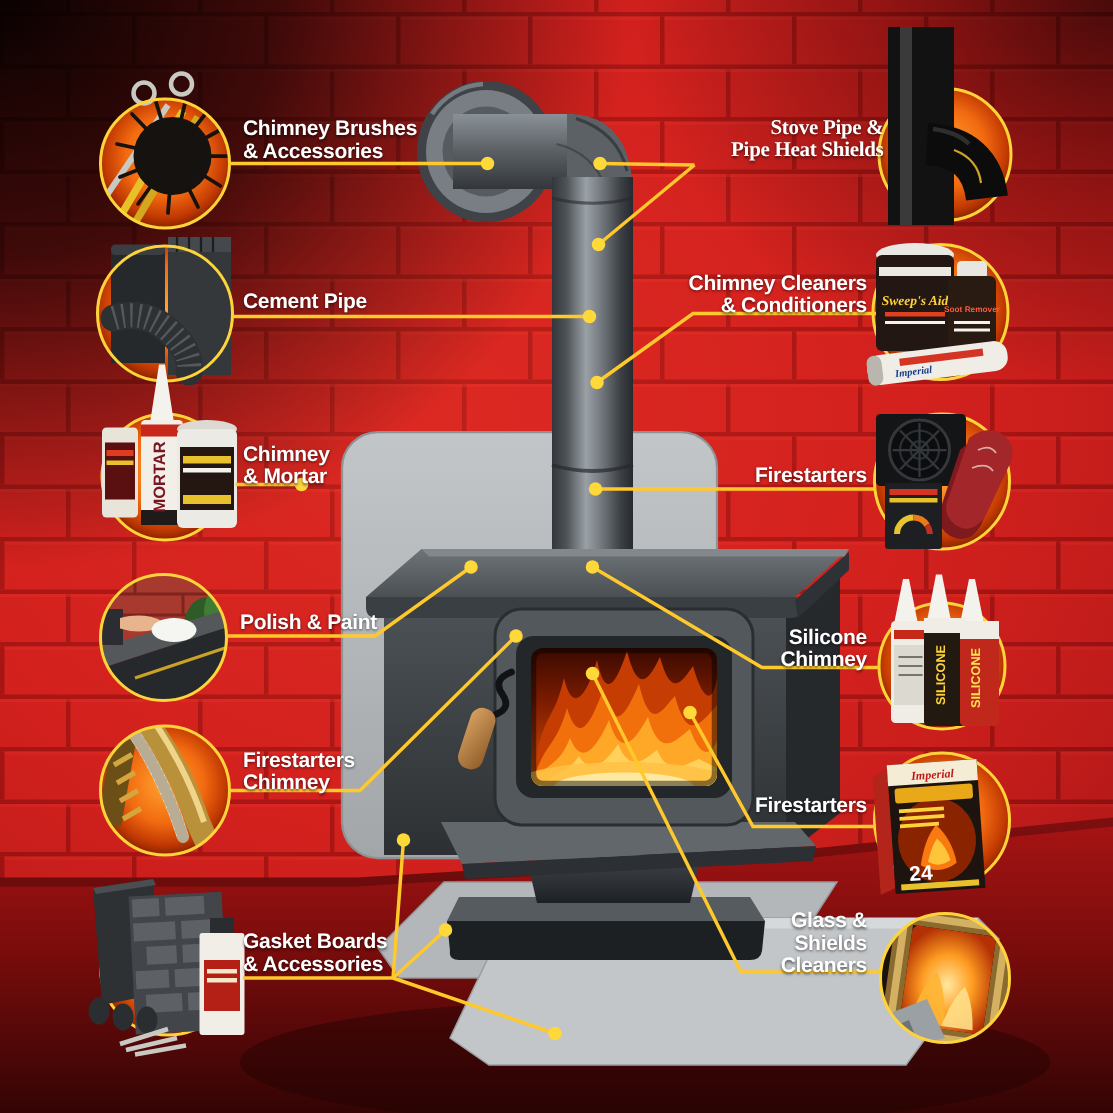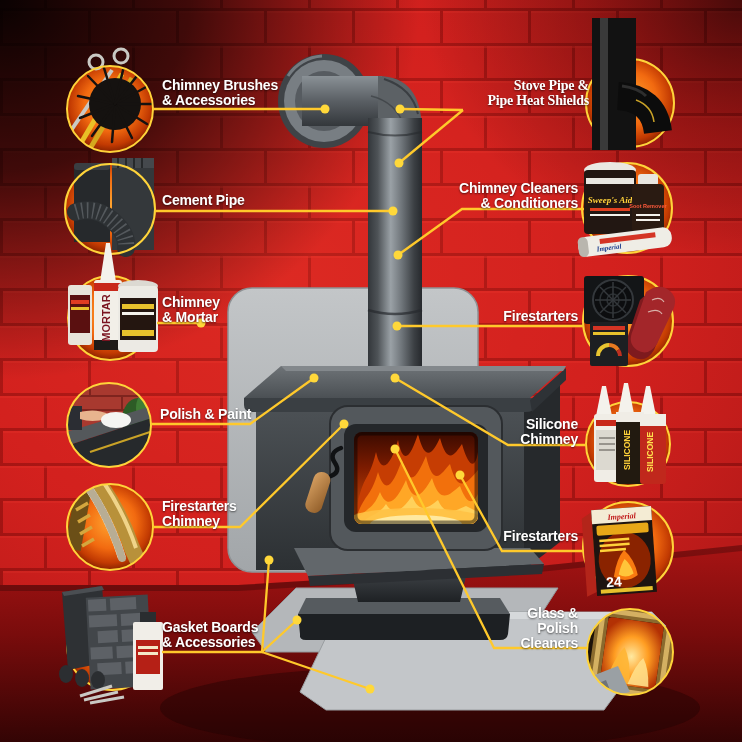--- a/index.html
+++ b/index.html
@@ -514,16 +514,16 @@
 </div>
 <div class="callout-label right" style="right:164px;top:417px;">
   <div>Silicone</div>
   <div>Chimney</div>
 </div>
 <div class="callout-label right" style="right:164px;top:529px;text-align:center;">
   <div>Firestarters</div>
 </div>
 <div class="callout-label right" style="right:164px;top:606px;">
   <div>Glass &amp;</div>
-  <div>Polish</div>
+  <div>Shields</div>
   <div>Cleaners</div>
 </div>
 </div>
 
 </body></html>

